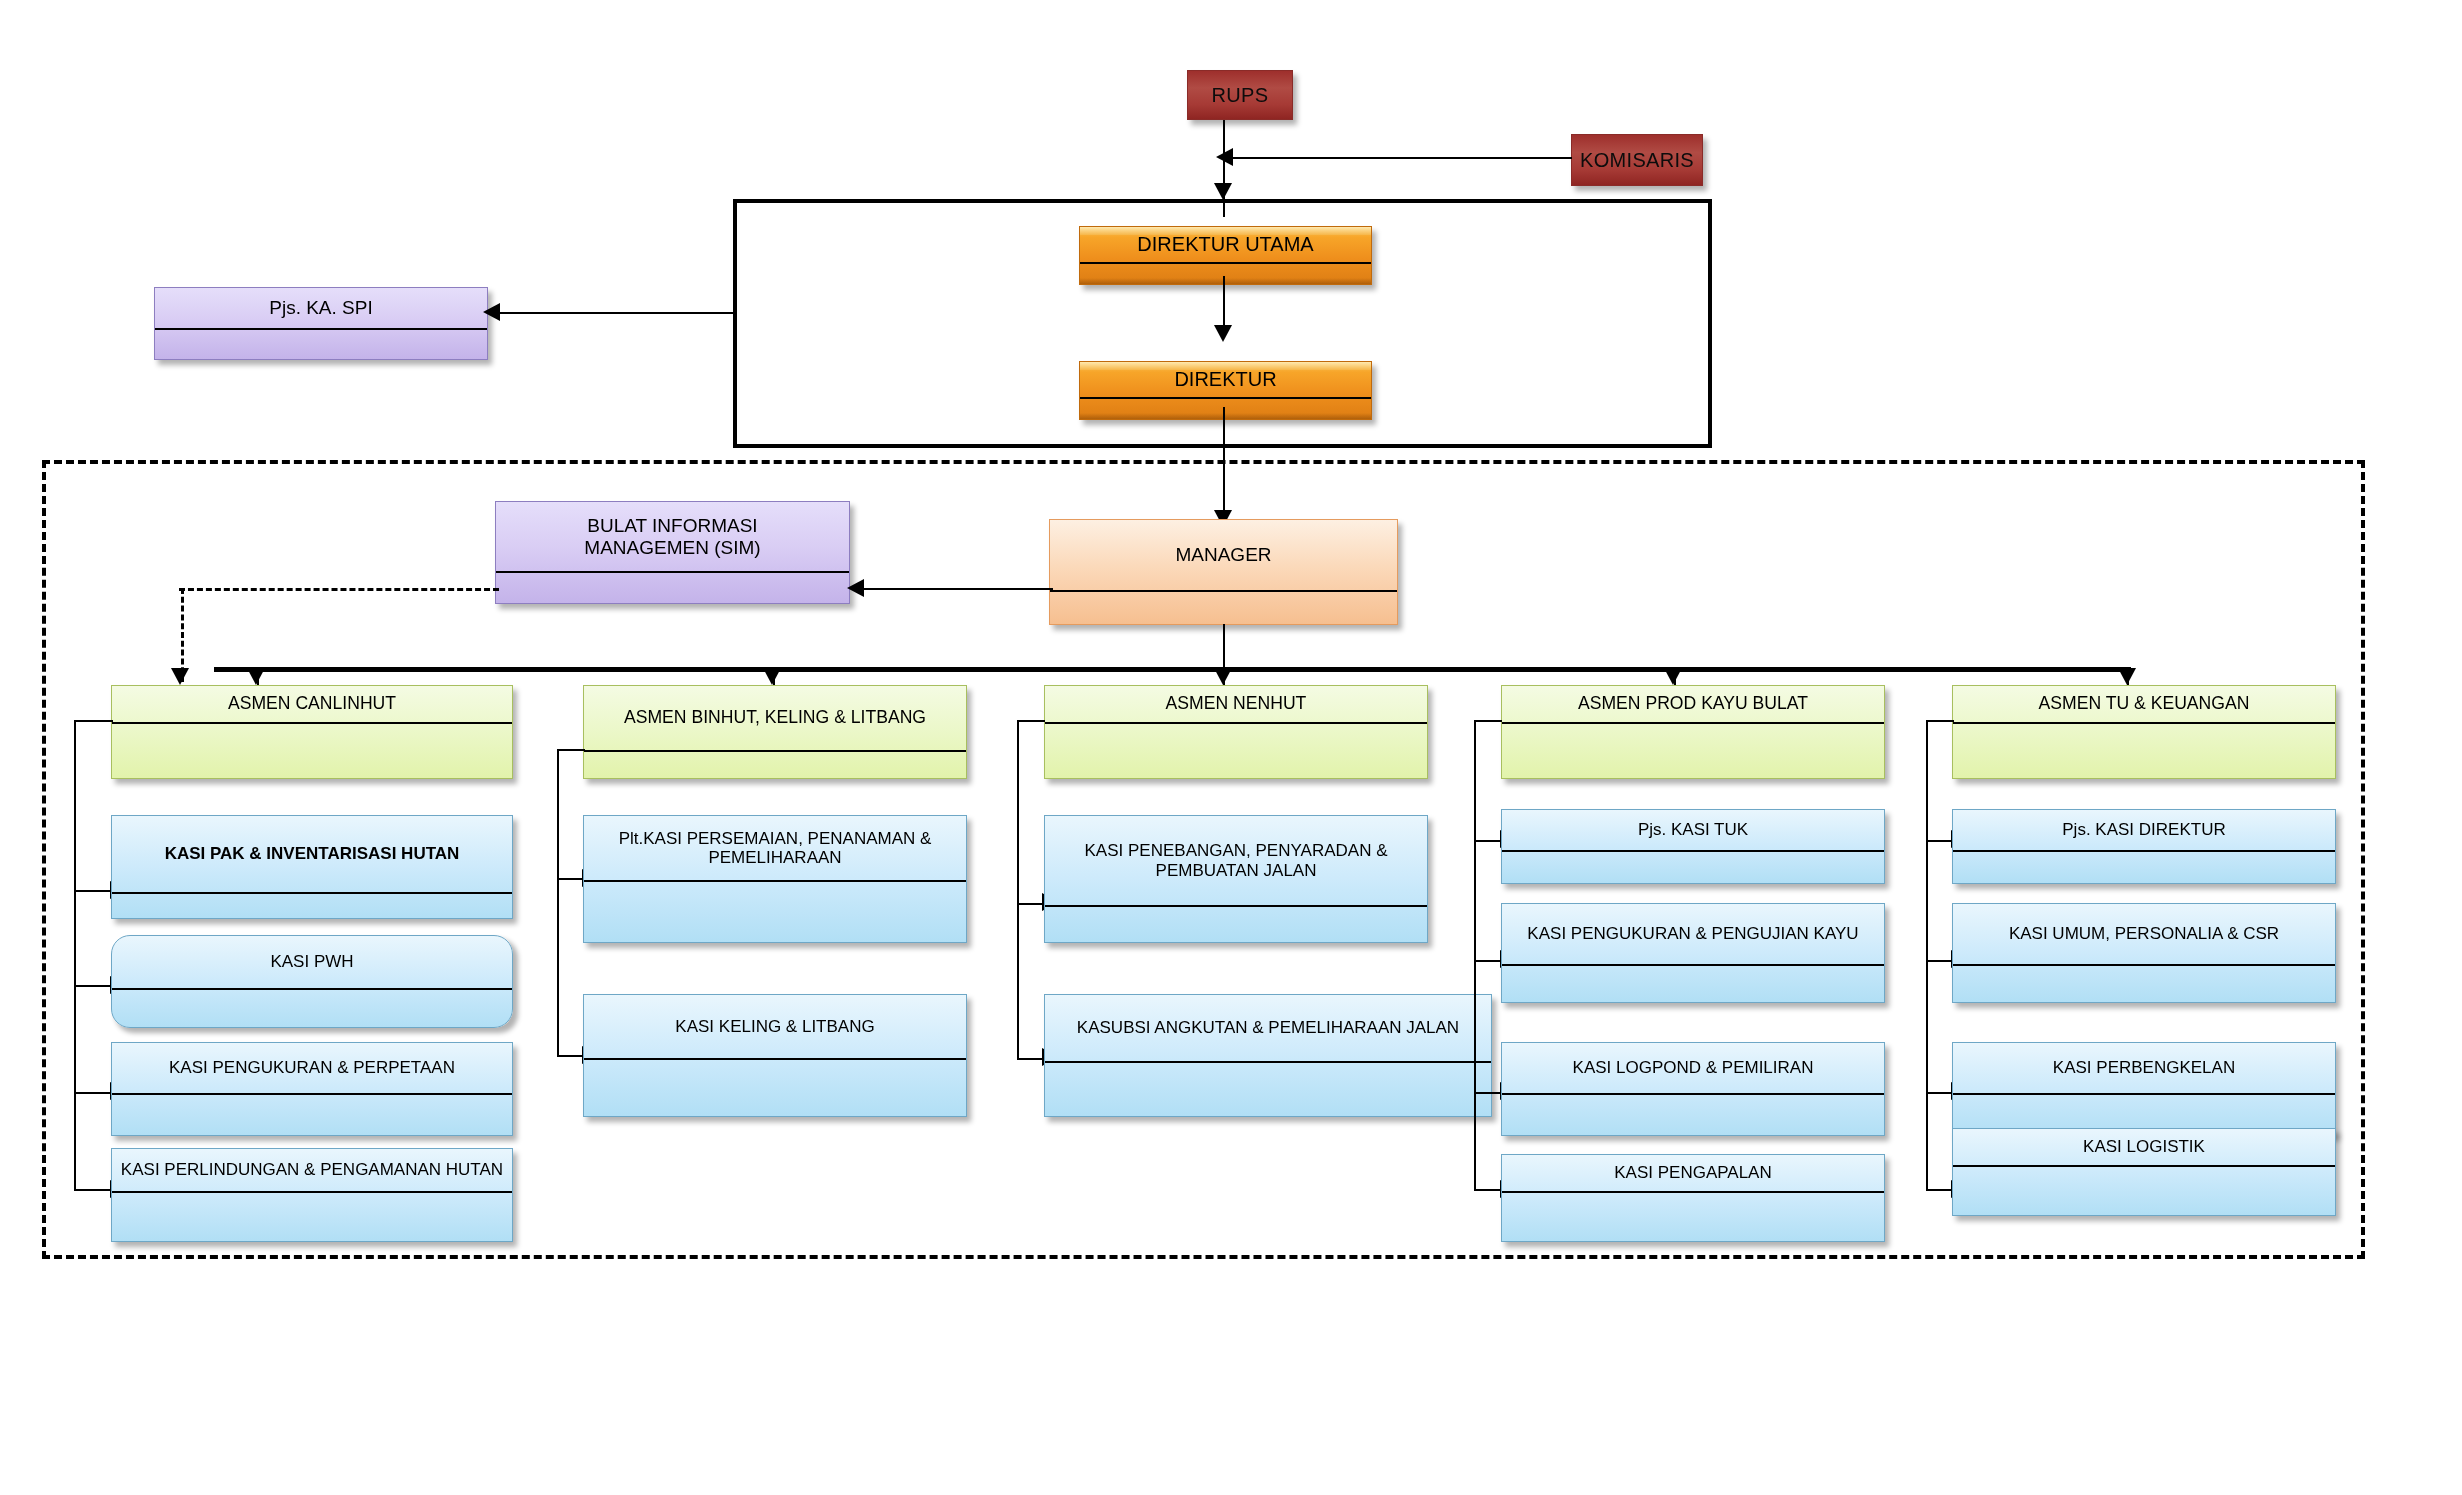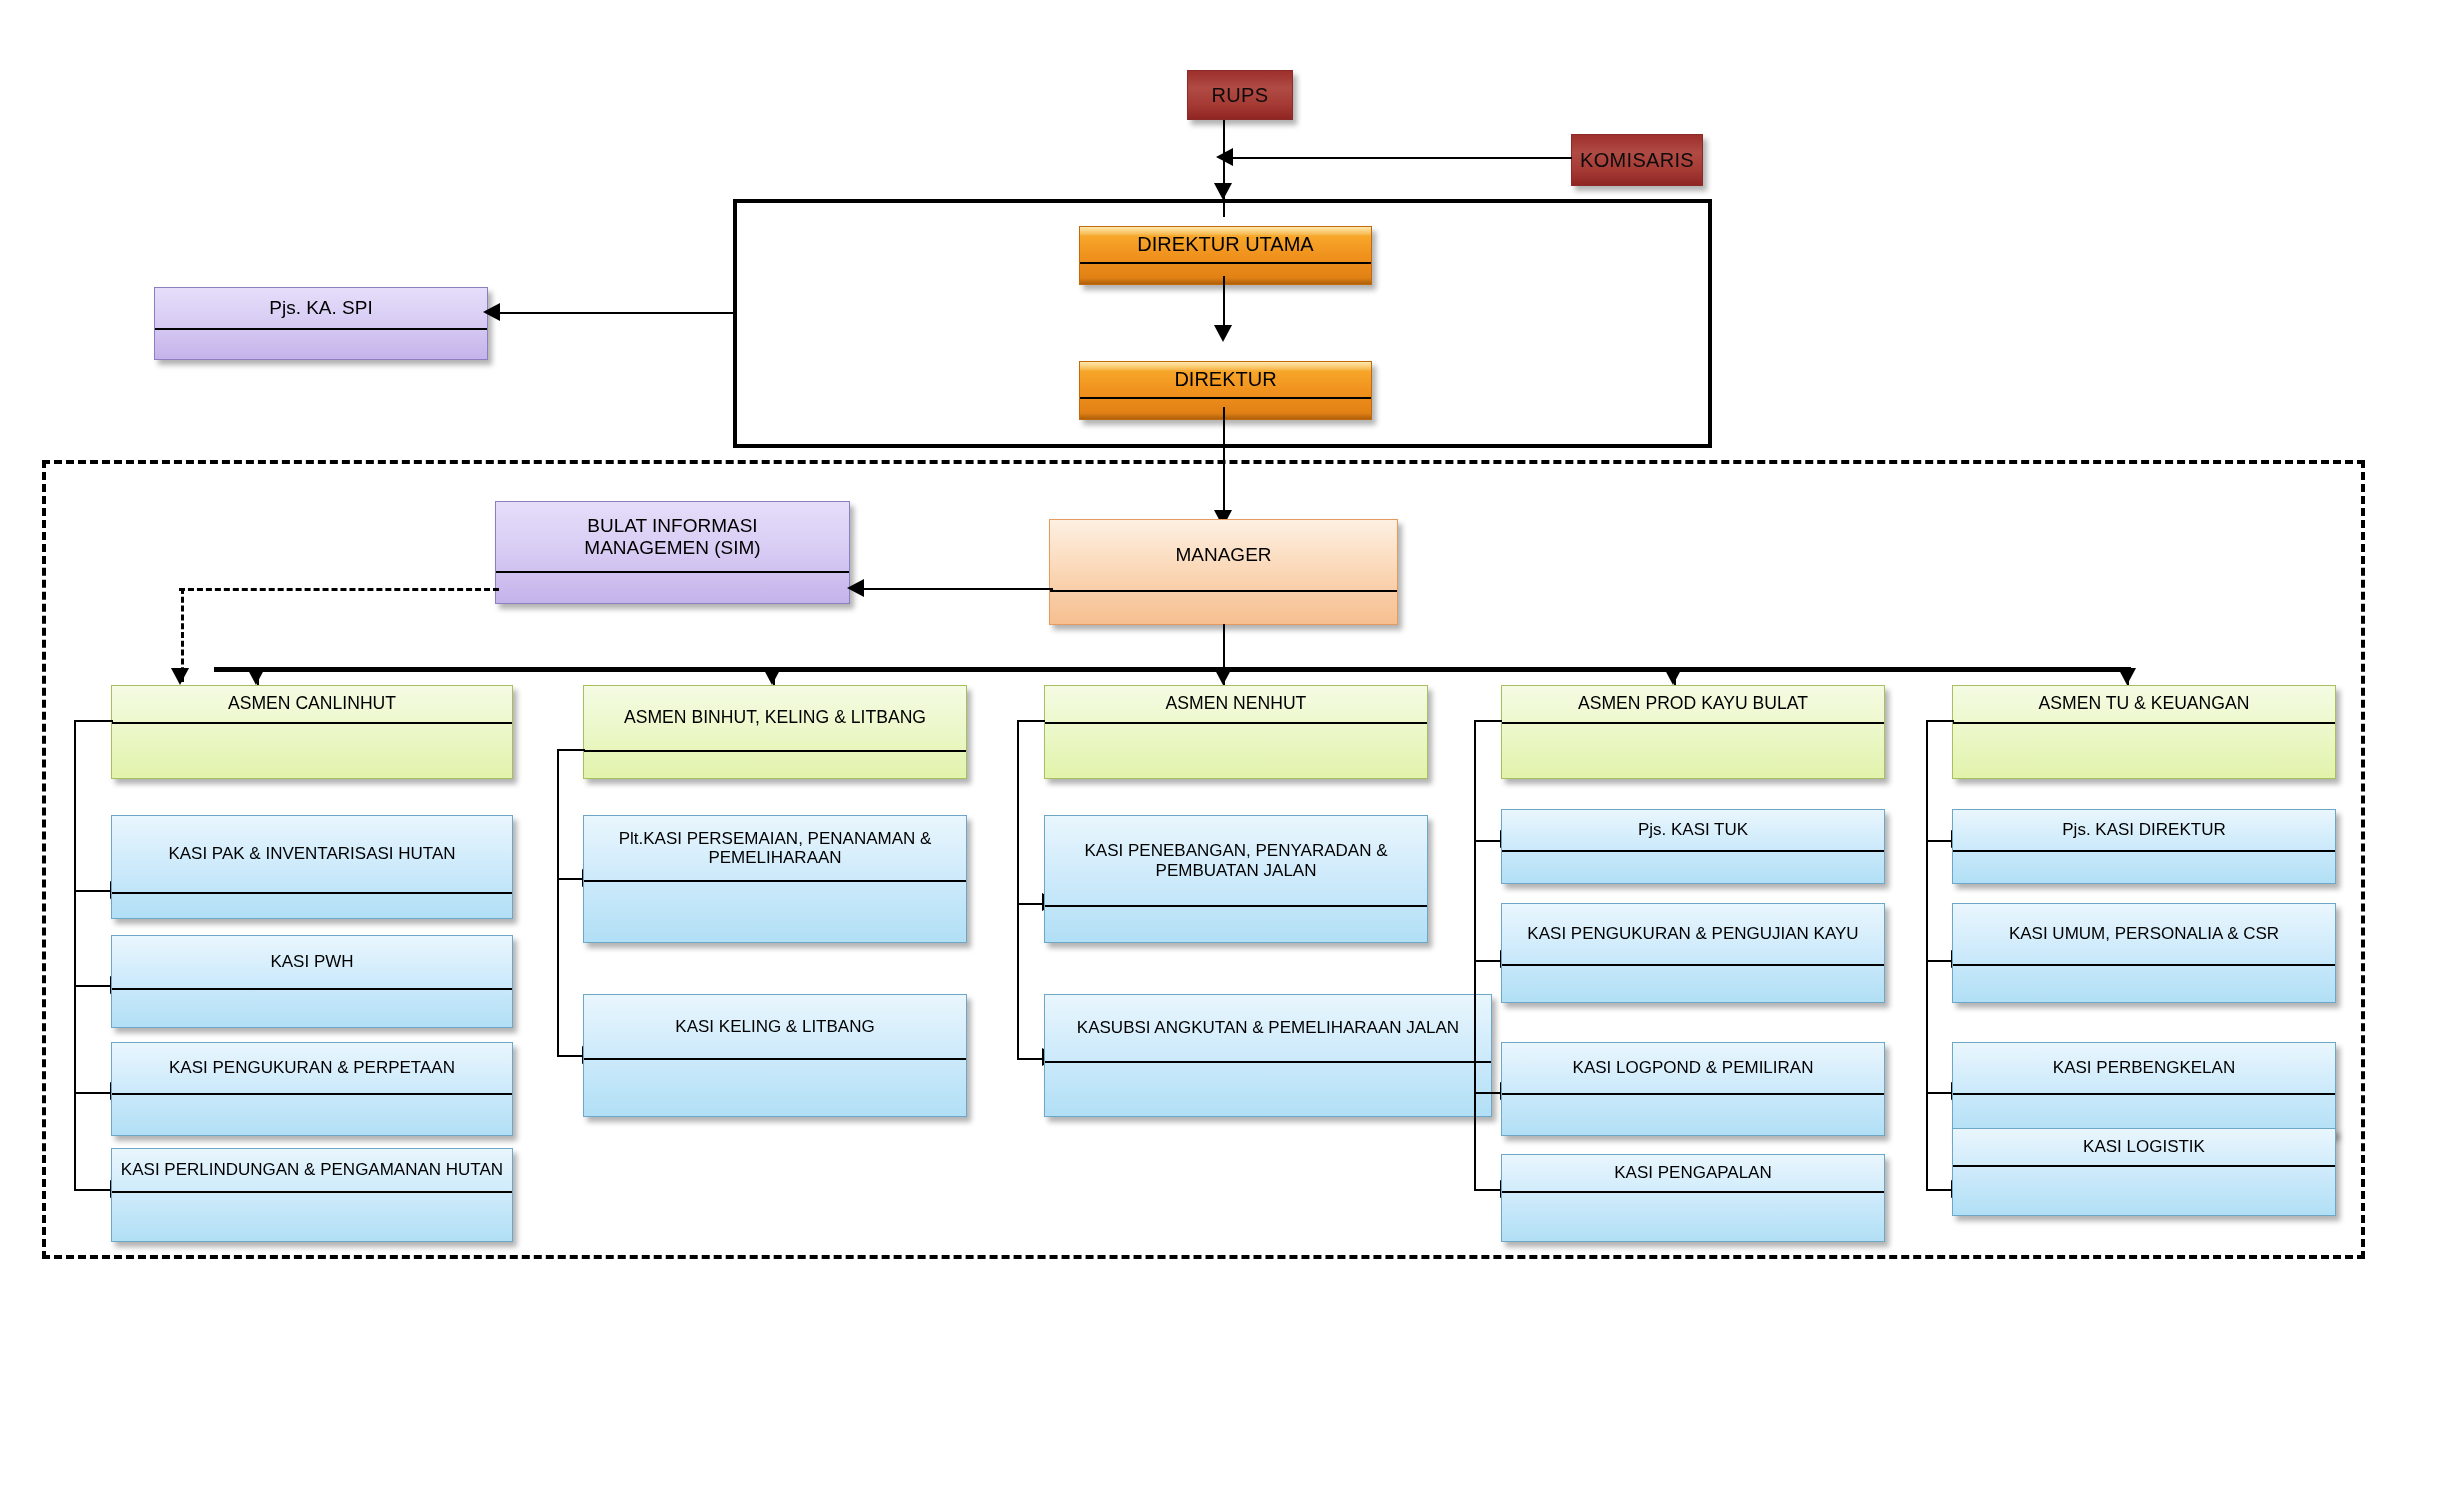--- a/index.html
+++ b/index.html
@@ -177,28 +177,28 @@
   <div class="box green" style="left:111px;top:685px;width:402px;height:94px;">
     <div class="cap f-asmen" style="height:36px;">ASMEN CANLINHUT</div>
     <div class="rule" style="top:36px;"></div>
   </div>
 
   <div class="ln lnv" style="left:74px;top:720px;height:469px;"></div>
   <div class="ln lnh" style="left:74px;top:720px;width:39px;"></div>
 
   <div class="ln lnh" style="left:74px;top:890px;width:54px;"></div>
   <div class="arrow ar-right" style="left:110px;top:881px;"></div>
-  <div class="box blue" style="left:111px;top:815px;width:402px;height:104px;">
+  <div class="box blue" style="left:111px;top:815px;width:402px;height:104px;font-weight:bold;">
     <div class="cap f-kasi" style="height:76px;">KASI PAK &amp; INVENTARISASI HUTAN</div>
     <div class="rule" style="top:76px;"></div>
   </div>
 
   <div class="ln lnh" style="left:74px;top:985px;width:54px;"></div>
   <div class="arrow ar-right" style="left:110px;top:976px;"></div>
-  <div class="box blue" style="left:111px;top:935px;width:402px;height:93px;">
+  <div class="box blue" style="left:111px;top:935px;width:402px;height:93px;border-radius:19px;">
     <div class="cap f-kasi" style="height:52px;">KASI PWH</div>
     <div class="rule" style="top:52px;"></div>
   </div>
 
   <div class="ln lnh" style="left:74px;top:1092px;width:54px;"></div>
   <div class="arrow ar-right" style="left:110px;top:1082px;"></div>
   <div class="box blue" style="left:111px;top:1042px;width:402px;height:94px;">
     <div class="cap f-kasi" style="height:50px;">KASI PENGUKURAN &amp; PERPETAAN</div>
     <div class="rule" style="top:50px;"></div>
   </div>

